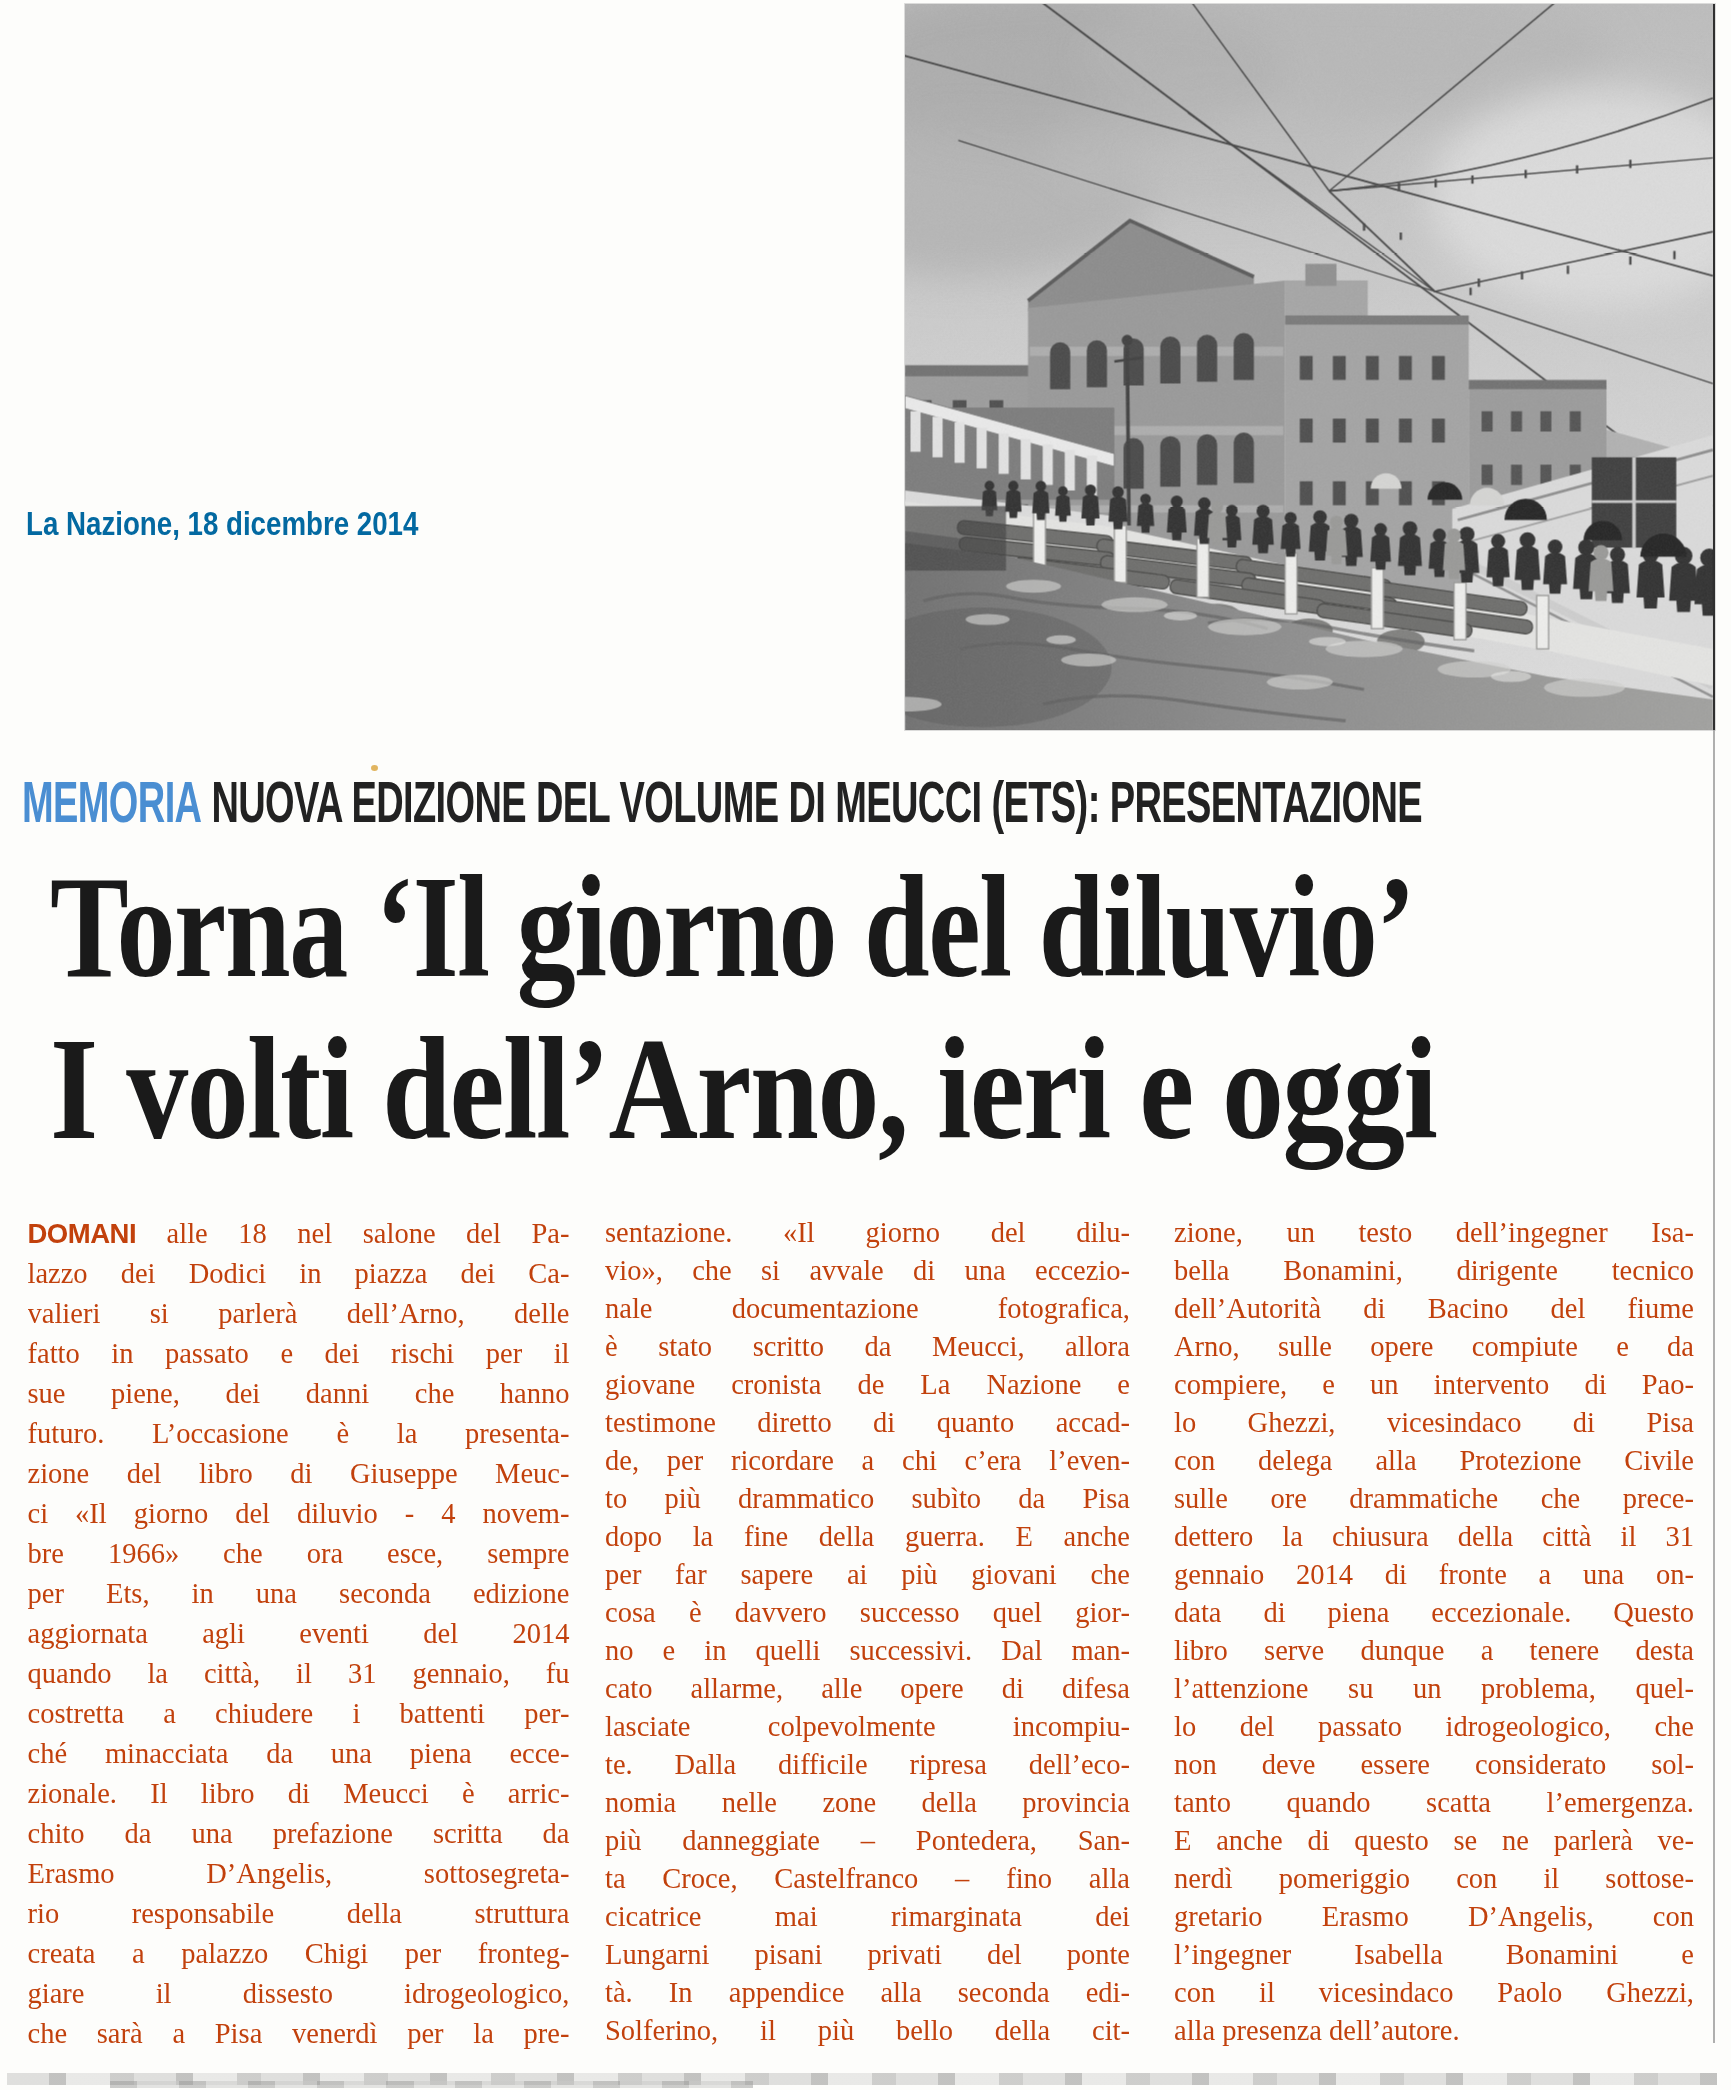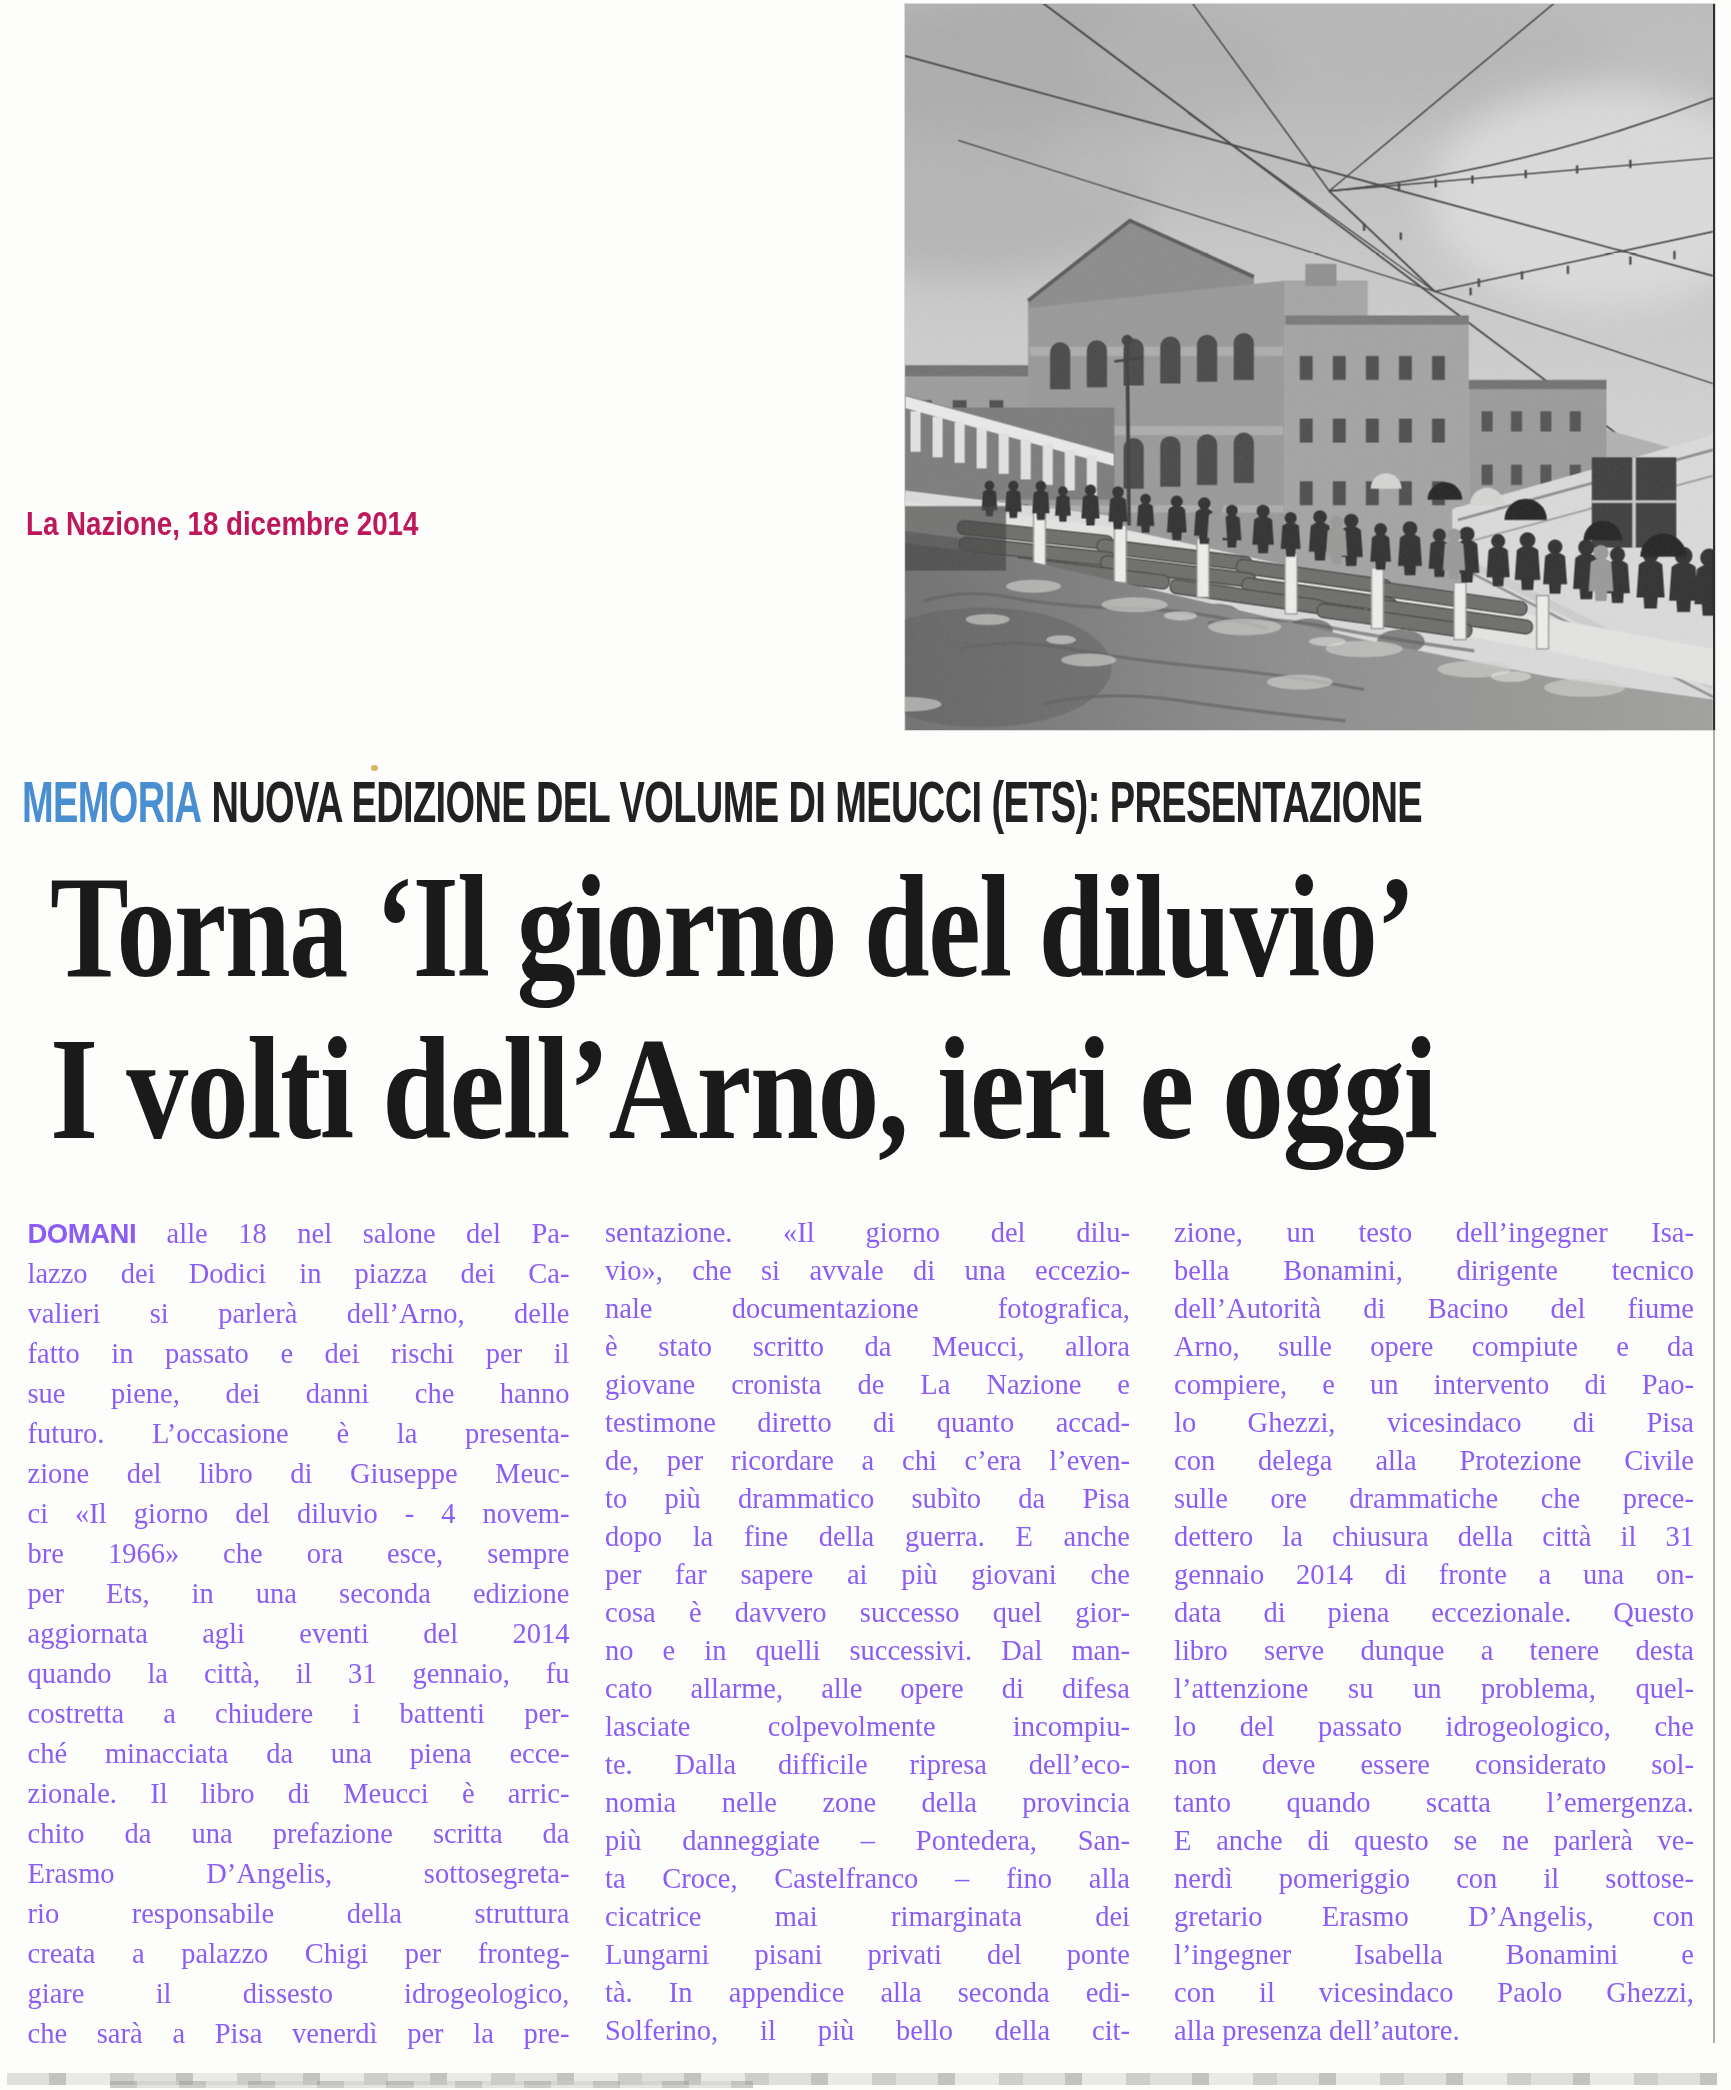--- a/index.html
+++ b/index.html
@@ -5,39 +5,39 @@
   html,body{margin:0;padding:0;}
   body{
     width:1732px;height:2090px;position:relative;overflow:hidden;
     background:#fdfdfb;
     font-family:"Liberation Serif",serif;
     color:#141414;
   }
   .abs{position:absolute;}
   
   .caption{left:26px;top:503px;font-family:"Liberation Sans",sans-serif;
-    font-weight:bold;font-size:34px;line-height:40px;color:#be185d;white-space:nowrap;}
+    font-weight:bold;font-size:34px;line-height:40px;color:#0369a1;white-space:nowrap;}
   
   .kicker{left:22px;top:770px;font-family:"Liberation Sans",sans-serif;
     font-weight:bold;font-size:57px;line-height:64px;white-space:nowrap;letter-spacing:-0.9px;}
   .kicker .tag{color:#4a8ed2;}
   .kicker .rest{color:#222222;}
   
   .headline{left:26px;top:846px;font-family:"Liberation Serif",serif;
     font-weight:bold;color:#1a1a1a;font-size:147px;line-height:162px;letter-spacing:-1.8px;}
   .fitline{display:inline-block;white-space:nowrap;transform-origin:0 60%;}
   .hl-line{height:162px;margin-left:24px;}
   
   .photo{left:905px;top:3.7px;width:808px;height:726px;border-right:2.8px solid #2f2f2f;
     box-shadow:0 0 0 0.9px #d8d8d6;background:#cfcfcf;}
   .photo svg{display:block;width:100%;height:100%;}
   
   .v-rule{left:1713px;top:730px;width:1.8px;height:1313px;background:#9b9b9b;opacity:.8;}
   
-  .col{top:1214px;font-size:28.5px;color:#8b5cf6;}
+  .col{top:1214px;font-size:28.5px;color:#c2410c;}
   .col-1{left:27.5px;width:542px;line-height:40px;}
   .col-2{left:605px;width:525px;line-height:38px;}
   .col-3{left:1174px;width:520px;line-height:38px;}
   .tline{text-align:justify;text-align-last:justify;overflow:hidden;}
   .tline.no-just{text-align-last:left;}
   .lead-word{font-family:"Liberation Sans",sans-serif;font-weight:bold;font-size:27.5px;letter-spacing:-0.5px;}
   
   .speck{left:371px;top:765px;width:7.3px;height:6.4px;border-radius:50%;background:#dca844;opacity:.85;}
   .bottom-strip{left:7.3px;top:2073px;width:1710px;height:12px;opacity:.65;
     background:repeating-linear-gradient(90deg,#cfcfcd 0 42px,#a3a3a1 42px 59px,#dededc 59px 103px,#b4b4b2 103px 127px);}

